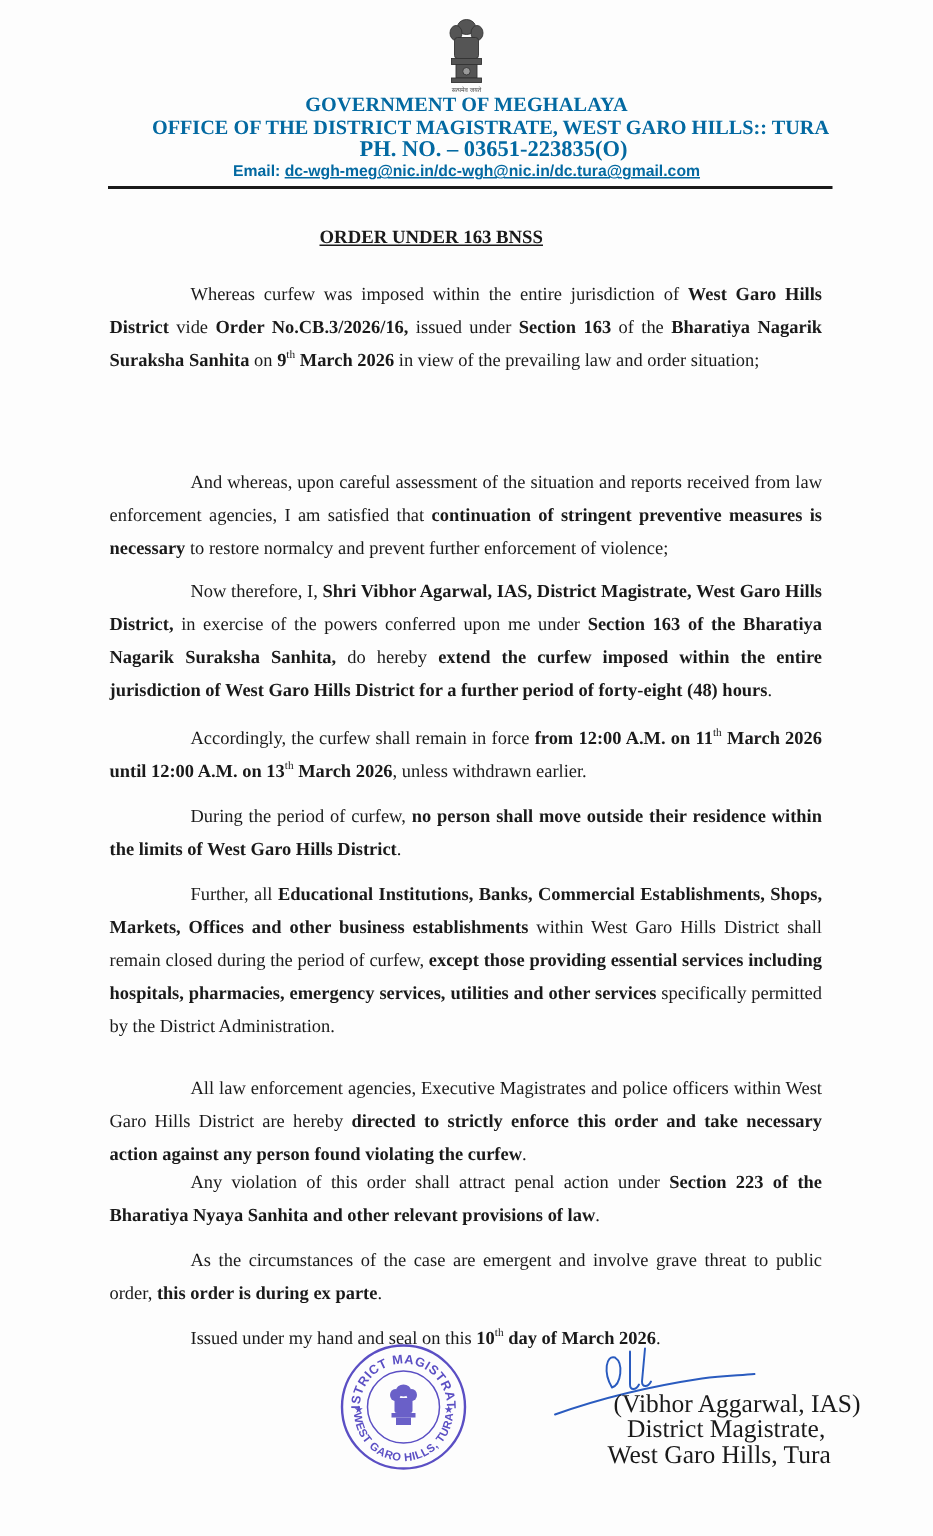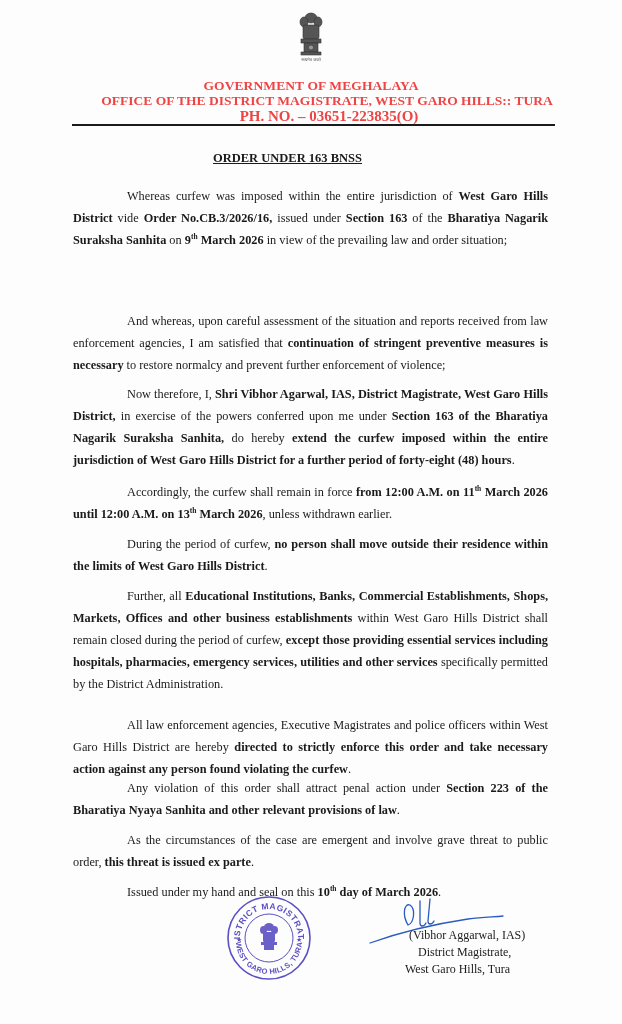--- a/index.html
+++ b/index.html
@@ -7,56 +7,56 @@
       width: 622px; height: 1024px; overflow: hidden; position: relative;
       font-family: "Liberation Serif", "DejaVu Serif", serif;
       color: #1a1a1a;
     }
     .page { position: absolute; left: 0; top: 0; width: 622px; height: 1024px; background: #fdfdfd; }
 
     
     .emblem { position: absolute; left: 295px; top: 10px; width: 32px; height: 50px; }
     .motto { position: absolute; left: 280px; top: 57px; width: 62px; text-align: center;
       font-size: 4px; color: #444; font-family: "DejaVu Sans", sans-serif; }
-    .lh { position: absolute; left: 0; width: 622px; text-align: center; font-weight: bold; color: #ef4444; margin-top: 16px; }
+    .lh { position: absolute; left: 0; width: 622px; text-align: center; font-weight: bold; color: #0369a1; }
     .lh-gov { top: 62px; font-size: 13.5px; letter-spacing: 0.1px; }
     .lh-office { top: 77px; font-size: 13.5px; padding-left: 16px; }
     .lh-phone { top: 92px; font-size: 15px; padding-left: 18px; }
     .lh-email { top: 108px; font-size: 10.5px; font-family: "Liberation Sans", sans-serif; }
     .lh-email .email-label { font-weight: bold; }
     .lh-email .email-value { font-weight: bold; text-decoration: underline; }
     .rule { position: absolute; left: 72px; top: 124px; width: 483px; height: 2px; background: #1a1a1a; }
 
     
     .order-title { position: absolute; left: 0; width: 575px; top: 151px; text-align: center;
       font-size: 12.5px; font-weight: bold; text-decoration: underline; }
 
     
     .para { position: absolute; left: 73px; width: 475px; font-size: 12.3px; line-height: 22px;
       text-align: justify; text-indent: 54px; }
     .para b { font-weight: bold; }
-    .para sup { font-size: 7.5px; line-height: 0; vertical-align: super; font-weight: bold; }
+    .para sup { font-size: 7.5px; line-height: 0; vertical-align: super; font-weight: normal; }
     .p1 { top: 173px; }
     .p2 { top: 246px; }
     .p3 { top: 298px; }
     .p4 { top: 371px; }
     .p5 { top: 469px; }
     .p6 { top: 521px; }
     .p7 { top: 573px; }
     .p8 { top: 690px; margin-top: 24px; }
     .p9 { top: 765px; }
     .p10 { top: 817px; }
     .p11 { top: 869px; }
 
     
     .seal { position: absolute; left: 226px; top: 895px; width: 86px; height: 86px; }
 
     
     .signature-mark { position: absolute; left: 368px; top: 895px; width: 150px; height: 50px; }
-    .sig-line { position: absolute; left: 0; width: 622px; font-size: 12px; line-height: 15px; }
+    .sig-line { position: absolute; left: 0; width: 622px; font-size: 17px; line-height: 15px; }
     .sig-name { top: 928px; left: 409px; width: auto; }
     .sig-desig { top: 945px; left: 418px; width: auto; font-family: Liberation Serif, serif; }
     .sig-place { top: 962px; left: 405px; width: auto; }
   </style>
 </head>
 <body>
 
 <div class="page">
 
   <div class="emblem">
@@ -71,33 +71,36 @@
         <circle cx="16" cy="37.5" r="2.5" fill="#999"></circle>
         <rect x="6" y="42" width="20" height="3"></rect>
       </g>
     </svg>
   </div>
   <div class="motto">सत्यमेव जयते</div>
 
   <div class="lh lh-gov">GOVERNMENT OF MEGHALAYA</div>
   <div class="lh lh-office">OFFICE OF THE DISTRICT MAGISTRATE, WEST GARO HILLS:: TURA</div>
   <div class="lh lh-phone">PH. NO. – 03651-223835(O)</div>
+  <div class="lh lh-email">
+    <span class="email-label">Email: </span><span class="email-value">dc-wgh-meg@nic.in/dc-wgh@nic.in/dc.tura@gmail.com</span>
+  </div>
   <div class="rule"></div>
 
   <div class="order-title">ORDER UNDER 163 BNSS</div>
 
   <p class="para p1"><span>Whereas curfew was imposed within the entire jurisdiction of </span><b>West Garo Hills District</b><span> vide </span><b>Order No.CB.3/2026/16,</b><span> issued under </span><b>Section 163</b><span> of the </span><b>Bharatiya Nagarik Suraksha Sanhita</b><span> on </span><b>9</b><sup>th</sup><b> March 2026</b><span> in view of the prevailing law and order situation;</span></p>
   <p class="para p3"><span>And whereas, upon careful assessment of the situation and reports received from law enforcement agencies, I am satisfied that </span><b>continuation of stringent preventive measures is necessary</b><span> to restore normalcy and prevent further enforcement of violence;</span></p>
   <p class="para p4"><span>Now therefore, I, </span><b>Shri Vibhor Agarwal, IAS, District Magistrate, West Garo Hills District,</b><span> in exercise of the powers conferred upon me under </span><b>Section 163 of the Bharatiya Nagarik Suraksha Sanhita,</b><span> do hereby </span><b>extend the curfew imposed within the entire jurisdiction of West Garo Hills District for a further period of forty-eight (48) hours</b><span>.</span></p>
   <p class="para p5"><span>Accordingly, the curfew shall remain in force </span><b>from 12:00 A.M. on 11</b><sup>th</sup><b> March 2026 until 12:00 A.M. on 13</b><sup>th</sup><b> March 2026</b><span>, unless withdrawn earlier.</span></p>
   <p class="para p6"><span>During the period of curfew, </span><b>no person shall move outside their residence within the limits of West Garo Hills District</b><span>.</span></p>
   <p class="para p7"><span>Further, all </span><b>Educational Institutions, Banks, Commercial Establishments, Shops, Markets, Offices and other business establishments</b><span> within West Garo Hills District shall remain closed during the period of curfew, </span><b>except those providing essential services including hospitals, pharmacies, emergency services, utilities and other services</b><span> specifically permitted by the District Administration.</span></p>
   <p class="para p8"><span>All law enforcement agencies, Executive Magistrates and police officers within West Garo Hills District are hereby </span><b>directed to strictly enforce this order and take necessary action against any person found violating the curfew</b><span>.</span></p>
   <p class="para p9"><span>Any violation of this order shall attract penal action under </span><b>Section 223 of the Bharatiya Nyaya Sanhita and other relevant provisions of law</b><span>.</span></p>
-  <p class="para p10"><span>As the circumstances of the case are emergent and involve grave threat to public order, </span><b>this threat is issued ex parte</b><span>.</span></p>
+  <p class="para p10"><span>As the circumstances of the case are emergent and involve grave threat to public order, </span><b>this order is during ex parte</b><span>.</span></p>
   <p class="para p11"><span>Issued under my hand and seal on this </span><b>10</b><sup>th</sup><b> day of March 2026</b><span>.</span></p>
 
   <div class="seal">
     <svg width="86" height="86" viewBox="0 0 86 86">
       <defs>
         <path id="sealTop" d="M 14 43 A 29 29 0 0 1 72 43"></path>
         <path id="sealBot" d="M 10 46 A 33 33 0 0 0 76 46"></path>
       </defs>
       <circle cx="43" cy="43" r="41" fill="none" stroke="#5b4fc4" stroke-width="1.6"></circle>
       <circle cx="43" cy="43" r="24" fill="none" stroke="#5b4fc4" stroke-width="1"></circle>

